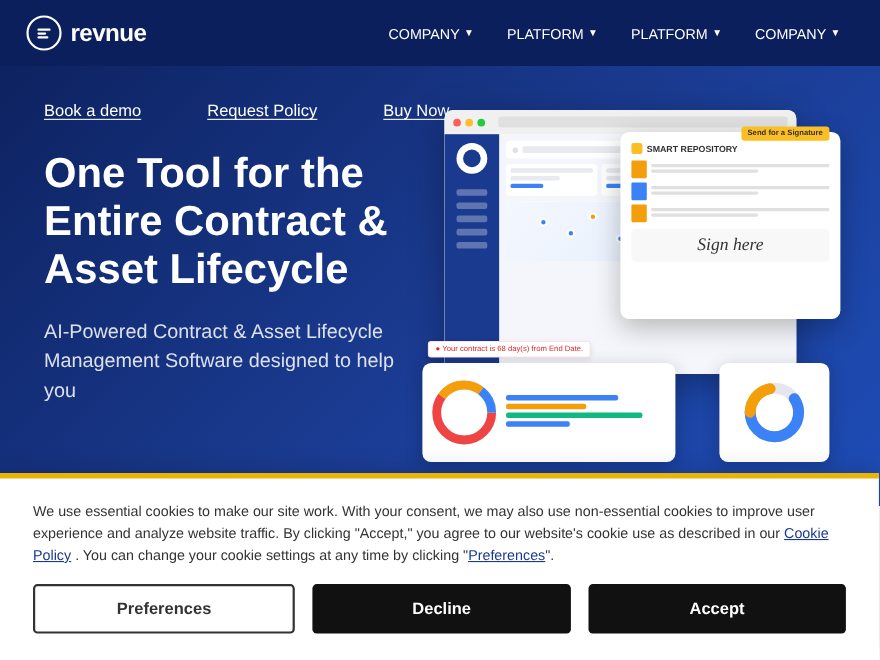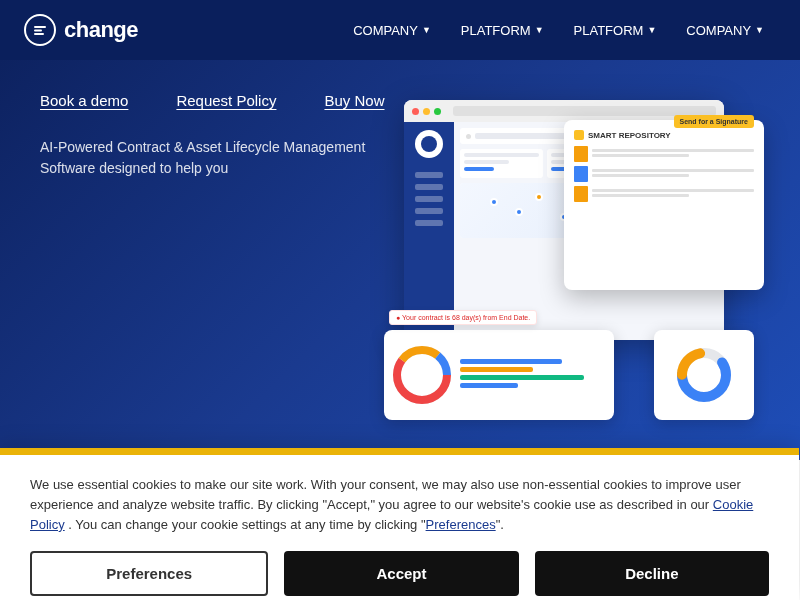--- a/index.html
+++ b/index.html
@@ -57,42 +57,42 @@
     
     .hero {
       background: linear-gradient(135deg, #0d2260 0%, #1a3a8f 50%, #1e4db7 100%);
       padding: 32px 40px 0 40px;
       height: 400px;
       position: relative;
       overflow: hidden;
     }
     .hero-cta-row {
       display: flex;
-      gap: 48px;
+      gap: 60px;
       margin-bottom: 28px;
     }
     .hero-cta-link {
       color: white;
       font-size: 15px;
       font-weight: 400;
       cursor: pointer;
       text-decoration: underline;
       text-underline-offset: 3px;
     }
     .hero-title {
       color: white;
       font-size: 38px;
       font-weight: 800;
       line-height: 1.15;
       max-width: 380px;
       margin-bottom: 20px;
     }
     .hero-subtitle {
       color: rgba(255,255,255,0.85);
-      font-size: 14px;
+      font-size: 18px;
       line-height: 1.5;
       max-width: 340px;
     }
 
     
     .dashboard-mockup {
       position: absolute;
       right: 36px;
       top: 40px;
       width: 400px;
@@ -318,22 +318,22 @@
       transform: rotate(-20deg);
     }
 
     
     .cookie-banner {
       position: absolute;
       bottom: 0;
       left: 0;
       right: 1px;
       background: white;
-      border-top: 7px solid #eab308;
-      padding: 20px 30px 4px;
+      border-top: 5px solid #eab308;
+      padding: 20px 30px 24px;
       box-shadow: 0 -4px 20px rgba(0,0,0,0.15);
       z-index: 100;
     }
     .cookie-text {
       font-size: 13px;
       color: #333;
       line-height: 1.55;
       margin-bottom: 16px;
     }
     .cookie-link {
@@ -373,21 +373,21 @@
 
 <nav class="navbar">
   <div class="logo-area">
     <div class="logo-icon">
       <svg width="16" height="16" viewBox="0 0 16 16" fill="none">
         <rect x="2" y="4" width="12" height="2" rx="1" fill="white"></rect>
         <rect x="2" y="7.5" width="8" height="2" rx="1" fill="white"></rect>
         <rect x="2" y="11" width="10" height="2" rx="1" fill="white"></rect>
       </svg>
     </div>
-    <span>change</span>
+    <span>revnue</span>
   </div>
   <div class="nav-links">
     <div class="nav-item">
       <span>COMPANY</span>
       <span class="nav-arrow">▼</span>
     </div>
     <div class="nav-item">
       <span>PLATFORM</span>
       <span class="nav-arrow">▼</span>
     </div>
@@ -401,20 +401,21 @@
     </div>
   </div>
 </nav>
 
 <section class="hero">
   <div class="hero-cta-row">
     <a class="hero-cta-link">Book a demo</a>
     <a class="hero-cta-link">Request Policy</a>
     <a class="hero-cta-link">Buy Now</a>
   </div>
+  <h1 class="hero-title">One Tool for the Entire Contract &amp; Asset Lifecycle</h1>
   <p class="hero-subtitle">AI-Powered Contract &amp; Asset Lifecycle Management Software designed to help you</p>
 
   <div class="dashboard-mockup">
 
     <div class="mock-browser">
       <div class="mock-browser-bar">
         <div class="mock-dot red"></div>
         <div class="mock-dot yellow"></div>
         <div class="mock-dot green"></div>
         <div style="flex:1;background:#e0e0e0;height:10px;border-radius:3px;margin-left:8px;"></div>
@@ -488,20 +489,23 @@
         </div>
       </div>
       <div class="mock-file-row">
         <div class="mock-file-icon"></div>
         <div class="mock-file-lines">
           <div class="mock-file-line"></div>
           <div class="mock-file-line short"></div>
         </div>
       </div>
 
+      <div style="margin-top:6px;background:#f8f8f8;border-radius:4px;padding:6px;display:flex;align-items:center;justify-content:center;">
+        <span style="font-style:italic;font-size:16px;color:#333;font-family:cursive;">Sign here</span>
+      </div>
     </div>
 
     <div class="mock-chart-panel">
       <svg class="pie-chart" viewBox="0 0 60 60">
         <circle cx="30" cy="30" r="25" fill="none" stroke="#e5e7eb" stroke-width="8"></circle>
         <circle cx="30" cy="30" r="25" fill="none" stroke="#ef4444" stroke-width="8" stroke-dasharray="94 63" stroke-dashoffset="0"></circle>
         <circle cx="30" cy="30" r="25" fill="none" stroke="#f59e0b" stroke-width="8" stroke-dasharray="40 117" stroke-dashoffset="-94"></circle>
         <circle cx="30" cy="30" r="25" fill="none" stroke="#3b82f6" stroke-width="8" stroke-dasharray="23 134" stroke-dashoffset="-134"></circle>
       </svg>
       <div class="chart-lines">
@@ -538,16 +542,16 @@
 
 <div class="cookie-banner">
   <p class="cookie-text">
     <span>We use essential cookies to make our site work. With your consent, we may also use non-essential cookies to improve user experience and analyze website traffic. By clicking "Accept," you agree to our website's cookie use as described in our</span>
     <span> </span>
     <a class="cookie-link">Cookie Policy</a>
     <span>. You can change your cookie settings at any time by clicking "</span><a class="cookie-link">Preferences</a><span>".</span>
   </p>
   <div class="cookie-buttons">
     <button class="cookie-btn preferences">Preferences</button>
+    <button class="cookie-btn decline">Decline</button>
     <button class="cookie-btn accept">Accept</button>
-    <button class="cookie-btn decline">Decline</button>
   </div>
 </div>
 
 </body></html>

